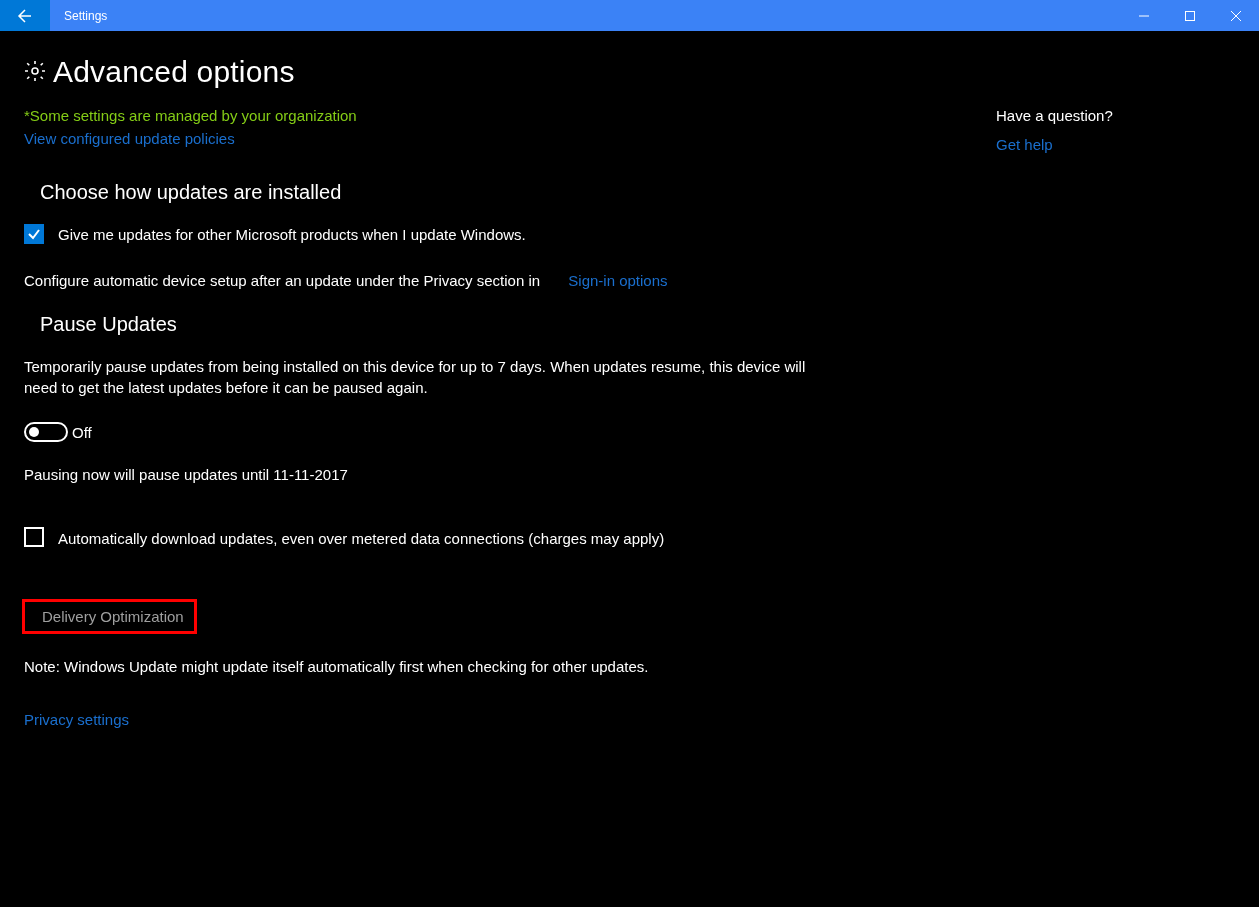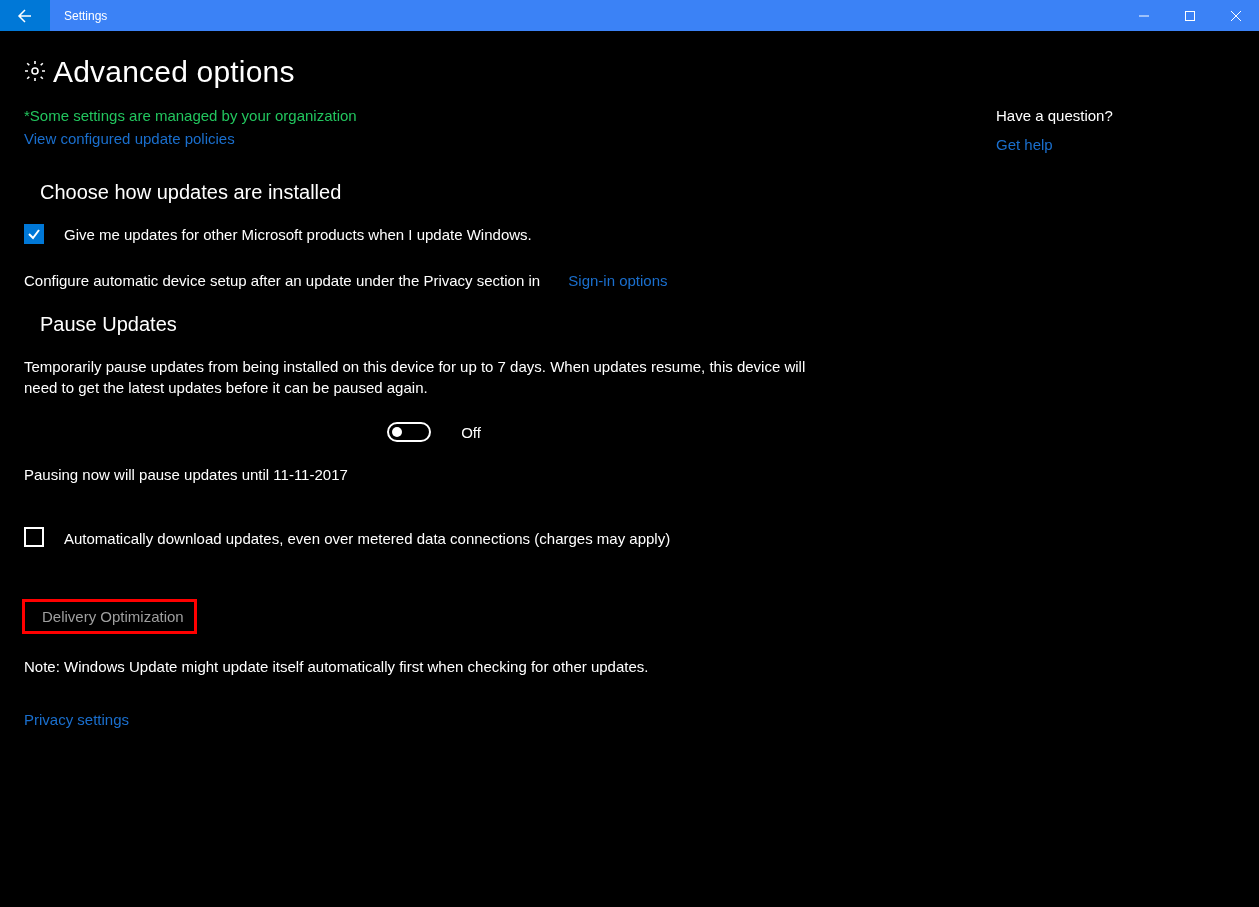--- a/index.html
+++ b/index.html
@@ -67,21 +67,21 @@
     padding: 0 24px;
   }
   .main-col {
     width: 820px;
   }
   .side-col {
     margin-left: 152px;
   }
 
   .org-note {
-    color: #22c55e;
+    color: #84cc16;
     font-size: 15px;
     margin-bottom: 6px;
   }
   .link {
     color: #1a6fce;
     cursor: pointer;
     font-size: 15px;
   }
   .link-inline {
     color: #1a6fce;
@@ -94,21 +94,21 @@
     font-weight: 400;
     color: #ffffff;
     margin-top: 34px;
     margin-bottom: 20px;
     margin-left: 16px;
   }
 
   .cb-row {
     display: flex;
     align-items: center;
-    gap: 20px;
+    gap: 14px;
     margin-bottom: 26px;
   }
   .cb {
     width: 20px;
     height: 20px;
     border: 2px solid #ffffff;
     display: flex;
     align-items: center;
     justify-content: center;
     cursor: pointer;
@@ -123,23 +123,22 @@
 
   .body-text {
     font-size: 15px;
     line-height: 1.4;
     margin-bottom: 12px;
   }
 
   .toggle-row {
     display: flex;
     align-items: center;
-    gap: 30px;
+    gap: 4px;
     margin: 24px 0 22px 0;
-    justify-content: center;
   }
   .toggle {
     width: 44px;
     height: 20px;
     border: 2px solid #ffffff;
     border-radius: 11px;
     position: relative;
     cursor: pointer;
   }
   .toggle .knob {

